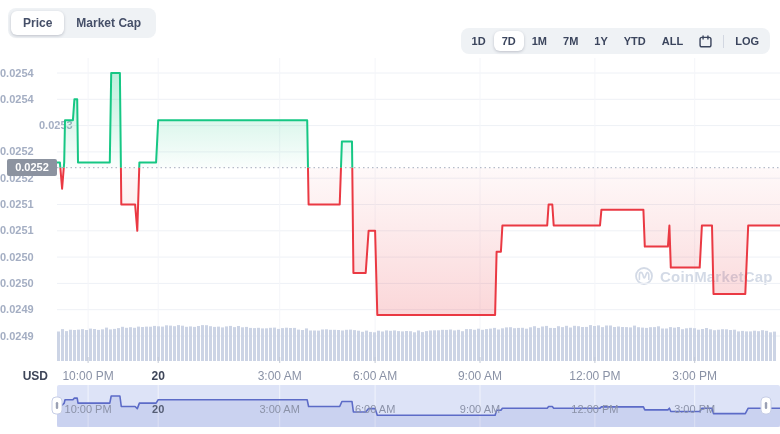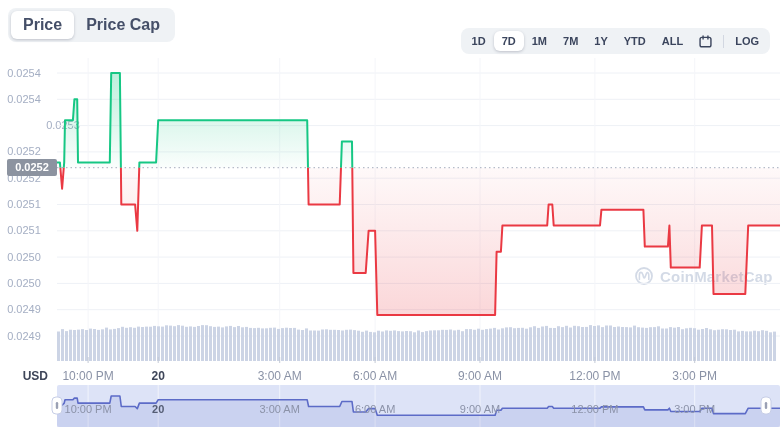--- a/index.html
+++ b/index.html
@@ -1,48 +1,48 @@
 <!DOCTYPE html>
 <html><head>
 <meta charset="utf-8">
 <style>
   html,body{margin:0;padding:0;background:#fff;}
   #app{position:relative;width:780px;height:434px;background:#fff;overflow:hidden;
        font-family:"Liberation Sans",sans-serif;-webkit-font-smoothing:antialiased;}
   
   .seg{position:absolute;display:flex;align-items:center;background:#eff2f5;border-radius:8px;}
   #metric-toggle{left:8px;top:8px;padding:3px;}
-  #metric-toggle .opt{font-size:16px;font-weight:700;color:#454f68;padding:5px 12px;border-radius:6px;cursor:pointer;white-space:nowrap;}
+  #metric-toggle .opt{font-size:12px;font-weight:700;color:#454f68;padding:5px 12px;border-radius:6px;cursor:pointer;white-space:nowrap;}
   #range-toolbar{right:10px;top:28px;padding:2px 3px;height:22px;}
   #range-toolbar .opt{font-size:11px;font-weight:700;color:#3b455d;padding:4px 8px;border-radius:6px;cursor:pointer;white-space:nowrap;}
   .opt.active{background:#fff;box-shadow:0 1px 3px rgba(60,64,90,.28);}
   .tool-divider{width:1px;height:13px;background:#d2d7e1;margin:0 3px;}
   .cal{display:flex;align-items:center;padding:2px 7px;cursor:pointer;}
   
-  .ylab{position:absolute;left:0;width:48px;text-align:center;font-size:11px;color:#a4aec3;font-weight:400;}
+  .ylab{position:absolute;left:0;width:48px;text-align:left;font-size:11px;color:#a4aec3;font-weight:700;}
   #baseline-badge{position:absolute;left:7px;width:50px;height:17px;line-height:17px;text-align:center;
       font-size:11px;font-weight:700;color:#fff;border-radius:2px;z-index:5;}
   .xlab{position:absolute;transform:translateX(-50%);font-size:12px;color:#8a92a6;white-space:nowrap;top:369px;}
   .xlab.bold{color:#3e4659;font-weight:700;}
   #usd-label{position:absolute;left:0;top:369px;width:48px;text-align:right;font-size:12px;font-weight:700;color:#3e4659;}
   .navlab{position:absolute;transform:translateX(-50%);font-size:11px;color:#8b92a8;white-space:nowrap;top:403px;z-index:3;}
   .navlab.bold{color:#555d74;font-weight:700;}
   
   #watermark{position:absolute;left:634px;top:266px;display:flex;align-items:center;gap:6px;z-index:1;opacity:.85;}
   #watermark .wm-text{font-size:15px;font-weight:700;color:#ccd4e2;letter-spacing:.2px;}
   #chart{position:absolute;left:0;top:0;z-index:2;}
 </style>
 </head>
 <body>
 
 <div id="app">
 
   <div class="seg" id="metric-toggle">
       <div class="opt active">Price</div>
-      <div class="opt">Price Cap</div>
+      <div class="opt">Market Cap</div>
     </div>
 
   <div class="seg" id="range-toolbar">
       <div class="opt">1D</div>
       <div class="opt active">7D</div>
       <div class="opt">1M</div>
       <div class="opt">7M</div>
       <div class="opt">1Y</div>
       <div class="opt">YTD</div>
       <div class="opt">ALL</div>

